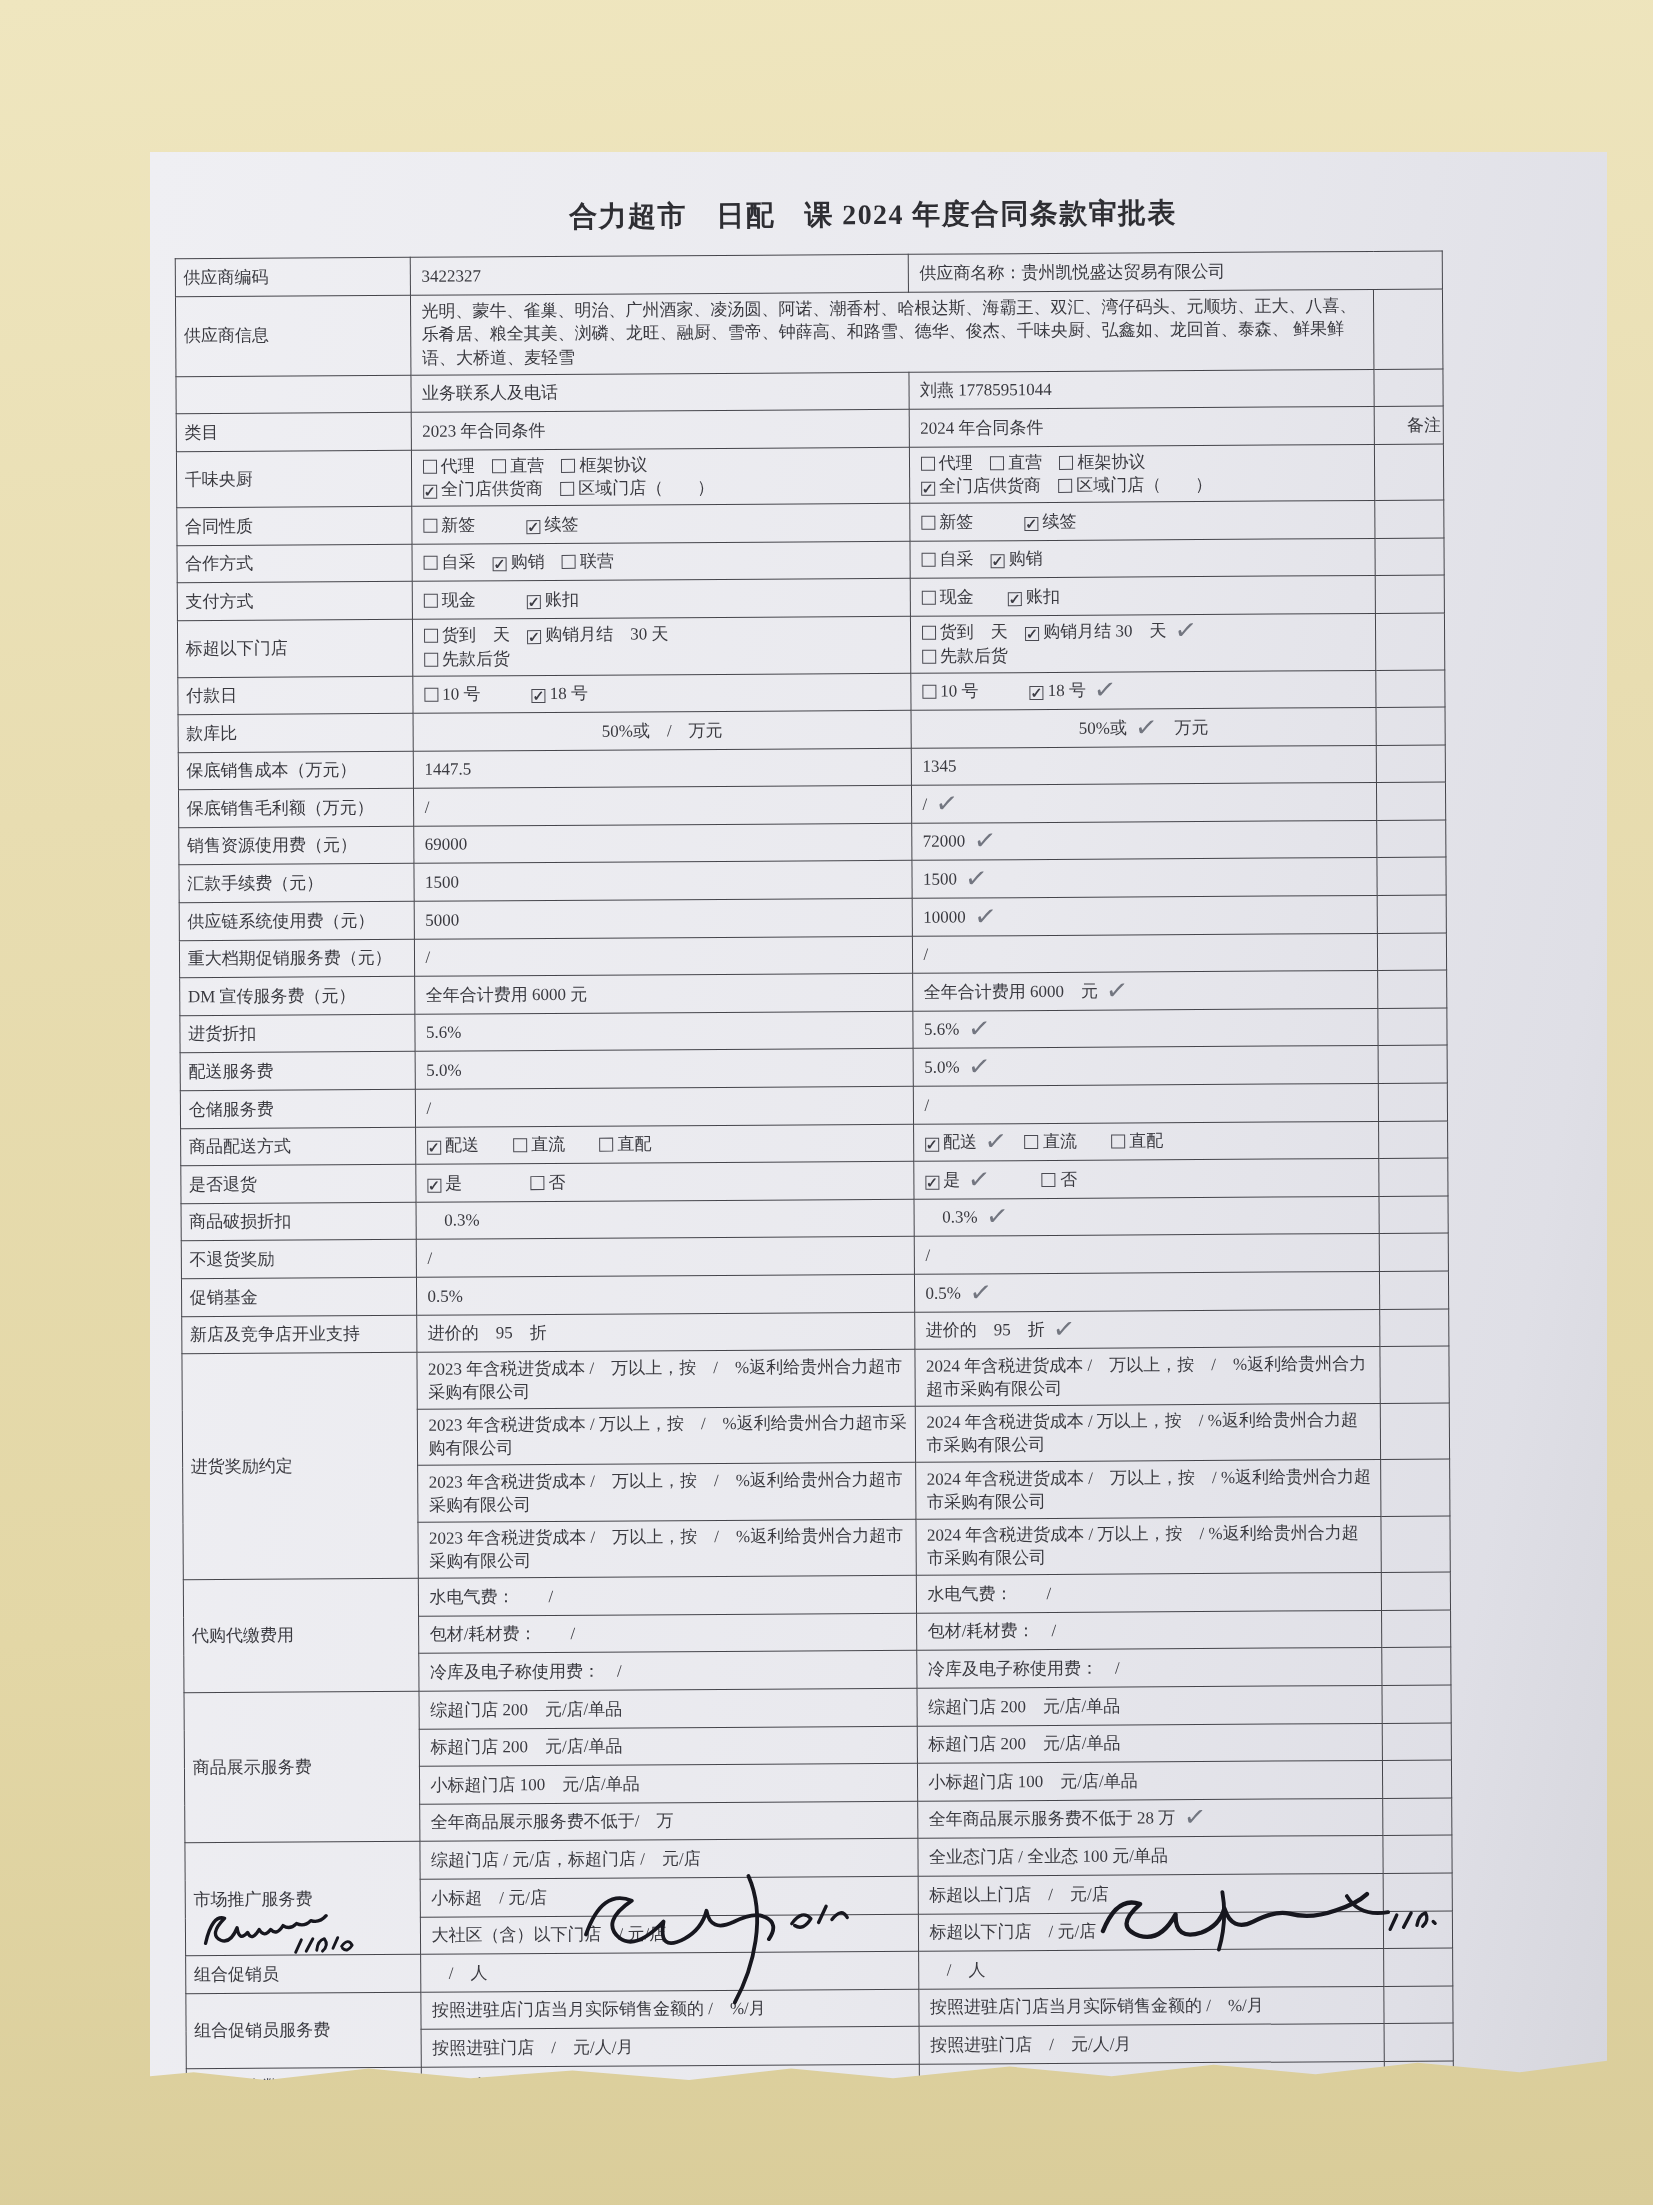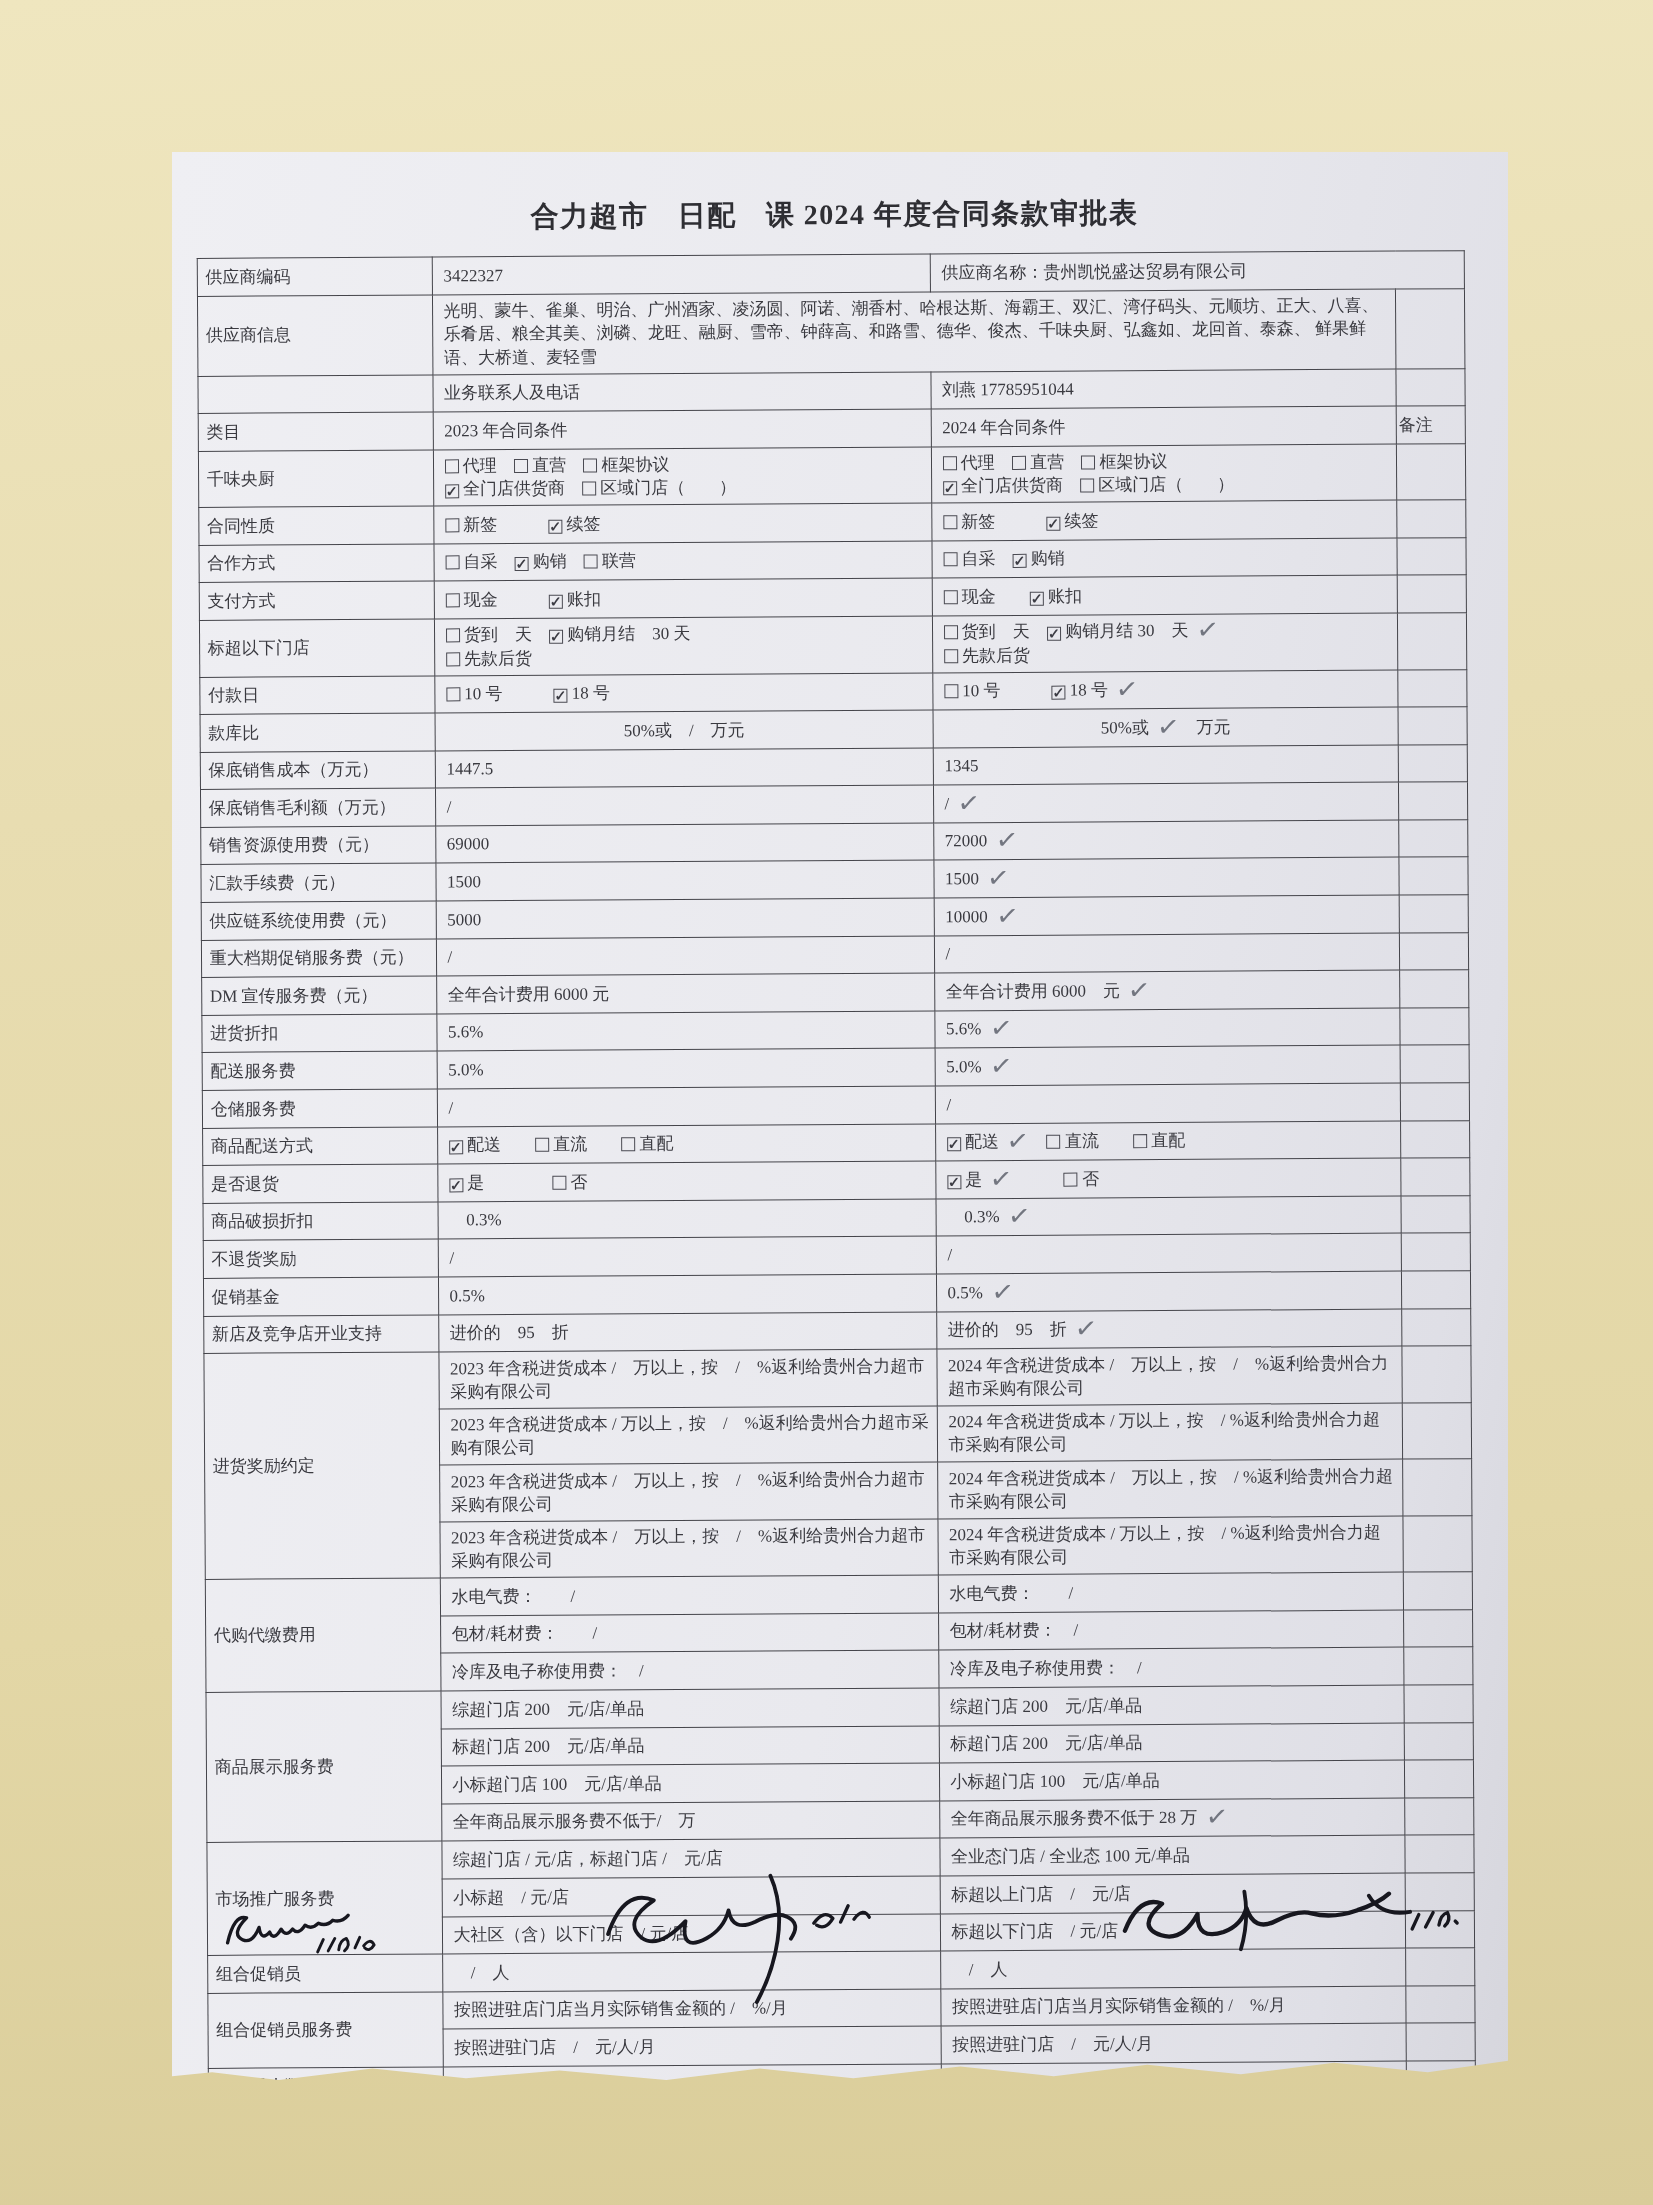--- a/index.html
+++ b/index.html
@@ -2,21 +2,21 @@
 <html style="font-size:7.7px"><head>
 <meta charset="utf-8">
 <style>
   html,body{margin:0;padding:0;}
   body{
     width:1654px;height:2205px;position:relative;overflow:hidden;
     background:linear-gradient(175deg,#efe6bf 0%,#e8ddb1 35%,#e3d7a6 70%,#d9cc99 100%);
     font-family:"Liberation Serif","DejaVu Serif",serif;
   }
   .paper{
-    position:absolute;left:172px;top:152px;width:1336px;height:1930px;
+    position:absolute;left:150px;top:152px;width:1457px;height:1930px;
     background:linear-gradient(100deg,#efeff3 0%,#e9e9ee 55%,#dfdfe6 88%,#d6d6dd 100%);
     box-shadow:0 8.6px 34px rgba(60,50,20,.30), 0 1.9px 8.6px rgba(60,50,20,.25);
     clip-path:polygon(0% 0%,100% 0%,100% 98.9%,94% 99.5%,87% 99.0%,80% 99.6%,73% 99.1%,66% 99.7%,59% 99.2%,51% 99.8%,44% 99.3%,37% 99.9%,29% 99.4%,22% 99.8%,15% 99.3%,8% 99.9%,3% 99.5%,0% 99.7%);
   }
   .sheet-inner{position:absolute;left:0;top:0;width:100%;height:100%;transform:rotate(-0.35deg);}
   .title{
     margin-top:44px;text-align:center;font-size:28px;font-weight:700;
     color:#2e2e33;letter-spacing:1.4px;
   }
   table.tbl{
@@ -24,21 +24,21 @@
     margin:20px auto 0 30px;width:1267px;
     color:#3a3a40;font-size:17px;line-height:1.38;
   }
   .tbl td{
     border:1.2px solid #45454b;height:28px;vertical-align:middle;
     padding:4.3px 5.7px;word-break:break-all;
   }
   .tbl td.lab{padding-left:7.7px;}
   .tbl td.val{padding-left:10.5px;}
   .tbl td.ctr{text-align:center;padding-left:5.7px;}
-  .tbl td.rem{padding:1.9px;text-align:left;}
+  .tbl td.rem{padding:1.9px;text-align:right;}
   .cb{
     display:inline-block;width:14px;height:14px;border:1.4px solid #4a4a52;
     vertical-align:-1.9px;margin-right:4.3px;text-align:center;line-height:12px;
     font-size:14.4px;color:#3c3c44;box-sizing:border-box;background:transparent;
   }
   .cb.ck{font-weight:700;}
   .pen{
     display:inline-block;color:#5f636e;font-size:1.55em;line-height:0;
     transform:rotate(7deg) translateY(2.9px);margin-left:8.6px;opacity:.85;
     font-family:"DejaVu Sans",sans-serif;

